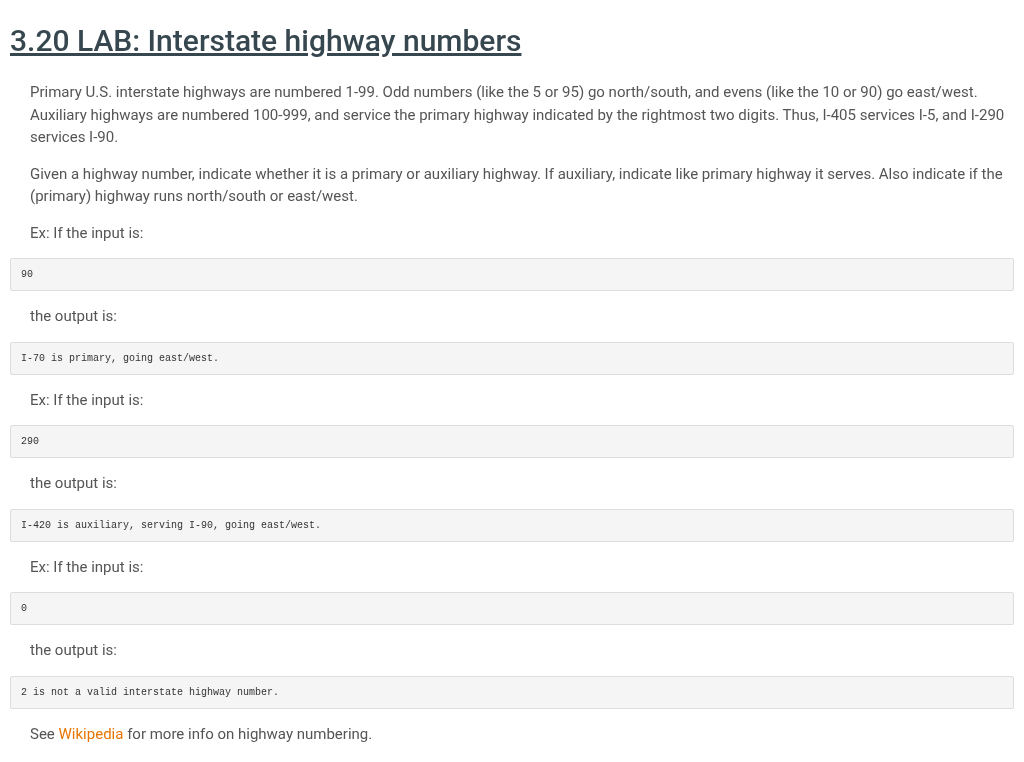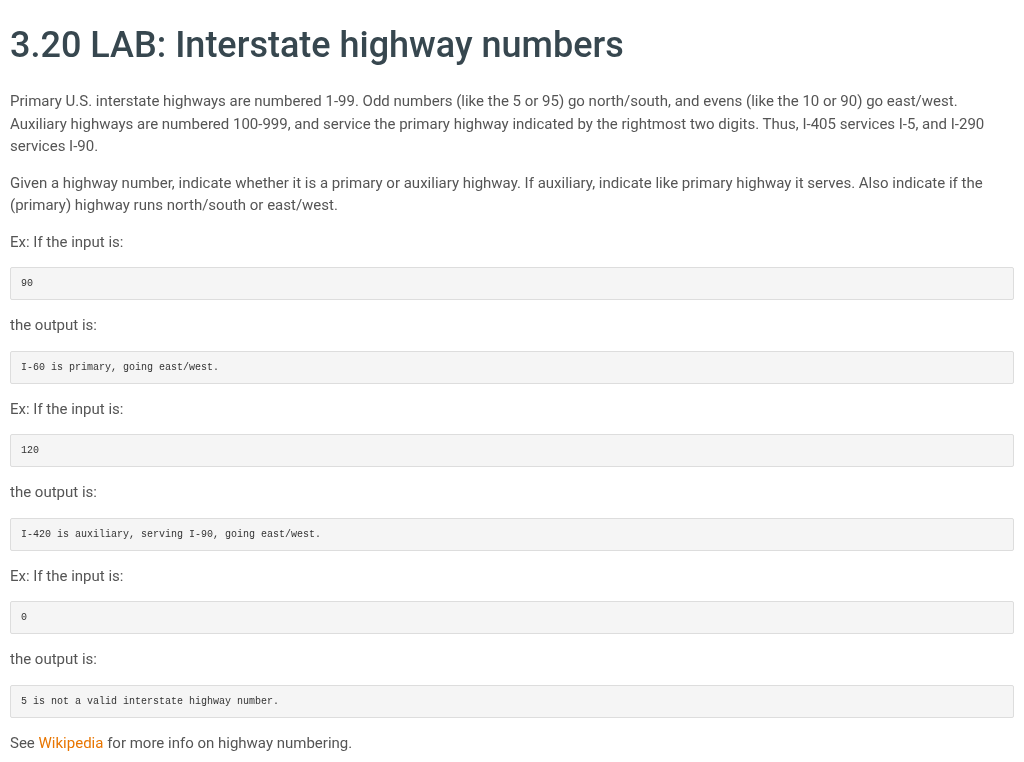--- a/index.html
+++ b/index.html
@@ -10,28 +10,30 @@
     body {
       font-family: -apple-system, BlinkMacSystemFont, "Segoe UI", Roboto, "Helvetica Neue", Arial, sans-serif;
       color: #555;
       padding: 10px;
       width: 1024px;
       font-size: 15px;
       line-height: 1.5;
     }
     h1 {
       color: #37474f;
-      font-size: 36px;
+      font-size: 30px;
       font-weight: 500;
       margin-bottom: 18px;
       margin-top: 8px;
+      text-decoration: underline;
     }
     p {
       margin-bottom: 14px;
       color: #555;
+      margin-left: 20px;
     }
     pre.code-block {
       background-color: #f5f5f5;
       border: 1px solid #ddd;
       padding: 8px 10px;
       font-family: "Courier New", Courier, monospace;
       font-size: 10px;
       color: #333;
       margin-bottom: 14px;
       white-space: pre-wrap;
@@ -47,27 +49,27 @@
 
 <h1>3.20 LAB: Interstate highway numbers</h1>
 
 <p>Primary U.S. interstate highways are numbered 1-99. Odd numbers (like the 5 or 95) go north/south, and evens (like the 10 or 90) go east/west. Auxiliary highways are numbered 100-999, and service the primary highway indicated by the rightmost two digits. Thus, I-405 services I-5, and I-290 services I-90.</p>
 
 <p>Given a highway number, indicate whether it is a primary or auxiliary highway. If auxiliary, indicate like primary highway it serves. Also indicate if the (primary) highway runs north/south or east/west.</p>
 
 <p>Ex: If the input is:</p>
 <pre class="code-block">90</pre>
 <p>the output is:</p>
-<pre class="code-block">I-60 is primary, going east/west.</pre>
+<pre class="code-block">I-70 is primary, going east/west.</pre>
 
 <p>Ex: If the input is:</p>
-<pre class="code-block">120</pre>
+<pre class="code-block">290</pre>
 <p>the output is:</p>
 <pre class="code-block">I-420 is auxiliary, serving I-90, going east/west.</pre>
 
 <p>Ex: If the input is:</p>
 <pre class="code-block">0</pre>
 <p>the output is:</p>
-<pre class="code-block">5 is not a valid interstate highway number.</pre>
+<pre class="code-block">2 is not a valid interstate highway number.</pre>
 
 <p>
   <span>See </span><a href="#">Wikipedia</a><span> for more info on highway numbering.</span>
 </p>
 
 </body></html>

